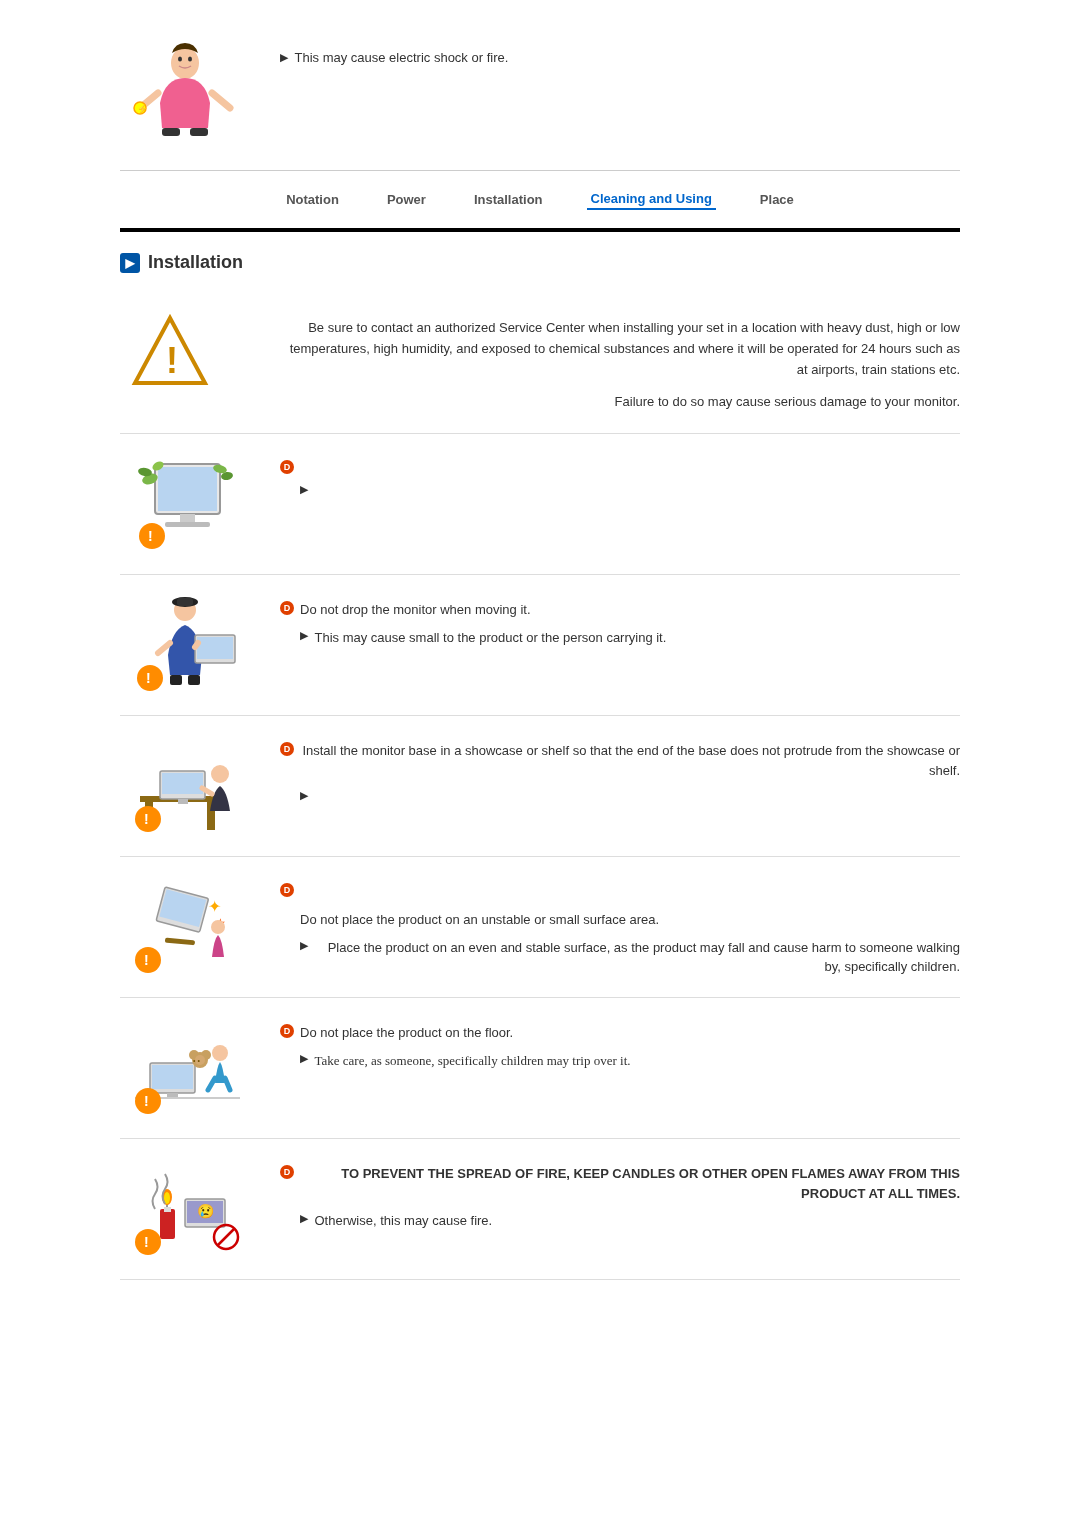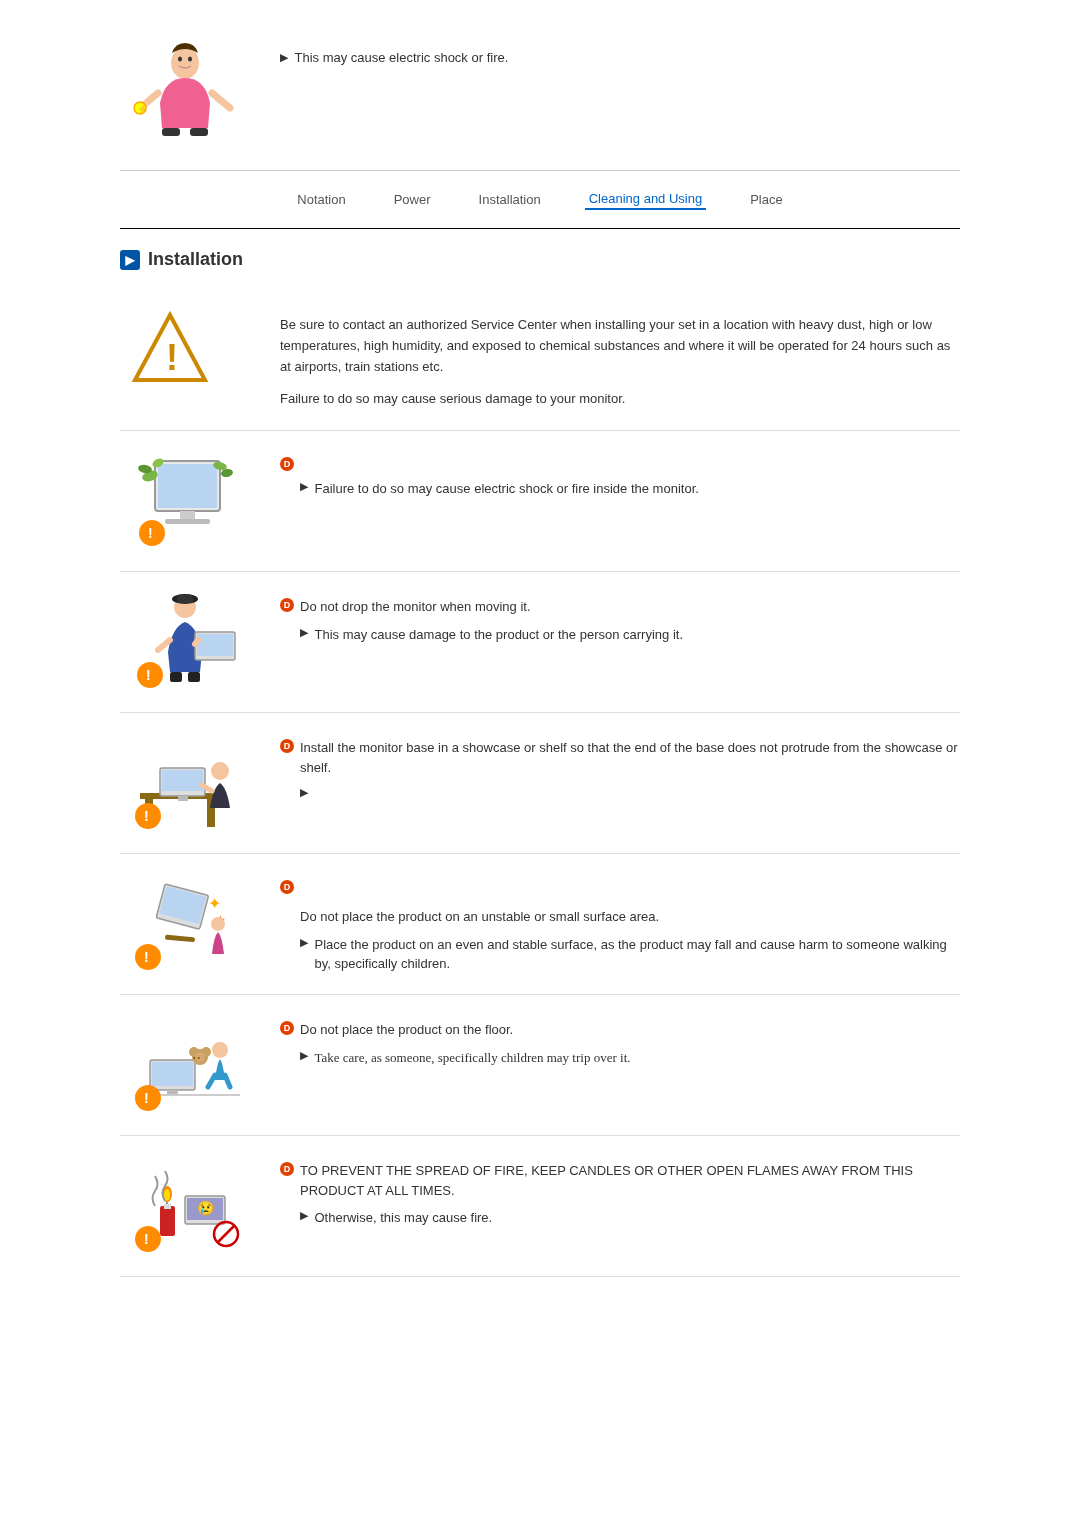--- a/index.html
+++ b/index.html
@@ -51,22 +51,23 @@
       flex-shrink: 0;
     }
 
     
     .nav-tabs {
       display: flex;
       justify-content: center;
       align-items: center;
       gap: 40px;
       padding: 18px 0;
-      border-bottom: 1px solid #000000;
+      border-bottom: 4px solid #000000;
       margin-bottom: 20px;
+      font-weight: bold;
     }
     .nav-tab {
       font-size: 13px;
       color: #555;
       cursor: pointer;
       padding: 2px 4px;
     }
     .nav-tab.active {
       color: #0066cc;
       border-bottom: 2px solid #0066cc;
@@ -109,20 +110,21 @@
     .warning-item .img-col {
       width: 140px;
       min-width: 140px;
       display: flex;
       align-items: center;
       justify-content: center;
     }
     .warning-item .content-col {
       flex: 1;
       padding-top: 5px;
+      text-align: right;
     }
 
     
     .caution-bullet {
       display: flex;
       align-items: flex-start;
       gap: 6px;
       margin-bottom: 8px;
     }
     .caution-icon {
@@ -244,21 +246,20 @@
           <text x="18" y="87" font-size="14" fill="white" font-weight="bold">!</text>
         </svg>
       </div>
     </div>
     <div class="content-col">
       <div class="caution-bullet">
         <div class="caution-icon">D</div>
       </div>
       <div class="sub-bullet">
         <span class="sub-arrow">▶</span>
-        <span style="line-height:1.5;">Failure to do so may cause electric shock or fire inside the monitor.</span>
       </div>
     </div>
   </div>
 
   <div class="warning-item">
     <div class="img-col">
       <div class="img-wrapper">
         <svg width="115" height="100" viewBox="0 0 115 100">
 
           <circle cx="55" cy="15" r="11" fill="#f5c5a0"></circle>
@@ -280,21 +281,21 @@
         </svg>
       </div>
     </div>
     <div class="content-col">
       <div class="caution-bullet">
         <div class="caution-icon">D</div>
         <span style="line-height:1.5;">Do not drop the monitor when moving it.</span>
       </div>
       <div class="sub-bullet">
         <span class="sub-arrow">▶</span>
-        <span style="line-height:1.5;">This may cause damage to the product or the person carrying it.</span>
+        <span style="line-height:1.5;">This may cause small to the product or the person carrying it.</span>
       </div>
     </div>
   </div>
 
   <div class="warning-item">
     <div class="img-col">
       <div class="img-wrapper">
         <svg width="115" height="100" viewBox="0 0 115 100">
 
           <rect x="10" y="60" width="80" height="6" fill="#8B6914"></rect>
@@ -422,21 +423,21 @@
           <line x1="88" y1="86" x2="104" y2="70" stroke="#cc0000" stroke-width="2.5"></line>
 
           <circle cx="18" cy="83" r="13" fill="#ff8c00"></circle>
           <text x="14" y="88" font-size="14" fill="white" font-weight="bold">!</text>
         </svg>
       </div>
     </div>
     <div class="content-col">
       <div class="caution-bullet">
         <div class="caution-icon">D</div>
-        <span style="line-height:1.5; font-weight:normal;">TO PREVENT THE SPREAD OF FIRE, KEEP CANDLES OR OTHER OPEN FLAMES AWAY FROM THIS PRODUCT AT ALL TIMES.</span>
+        <span style="line-height:1.5; font-weight:bold;">TO PREVENT THE SPREAD OF FIRE, KEEP CANDLES OR OTHER OPEN FLAMES AWAY FROM THIS PRODUCT AT ALL TIMES.</span>
       </div>
       <div class="sub-bullet">
         <span class="sub-arrow">▶</span>
         <span style="line-height:1.5;">Otherwise, this may cause fire.</span>
       </div>
     </div>
   </div>
 
 </div>
 

